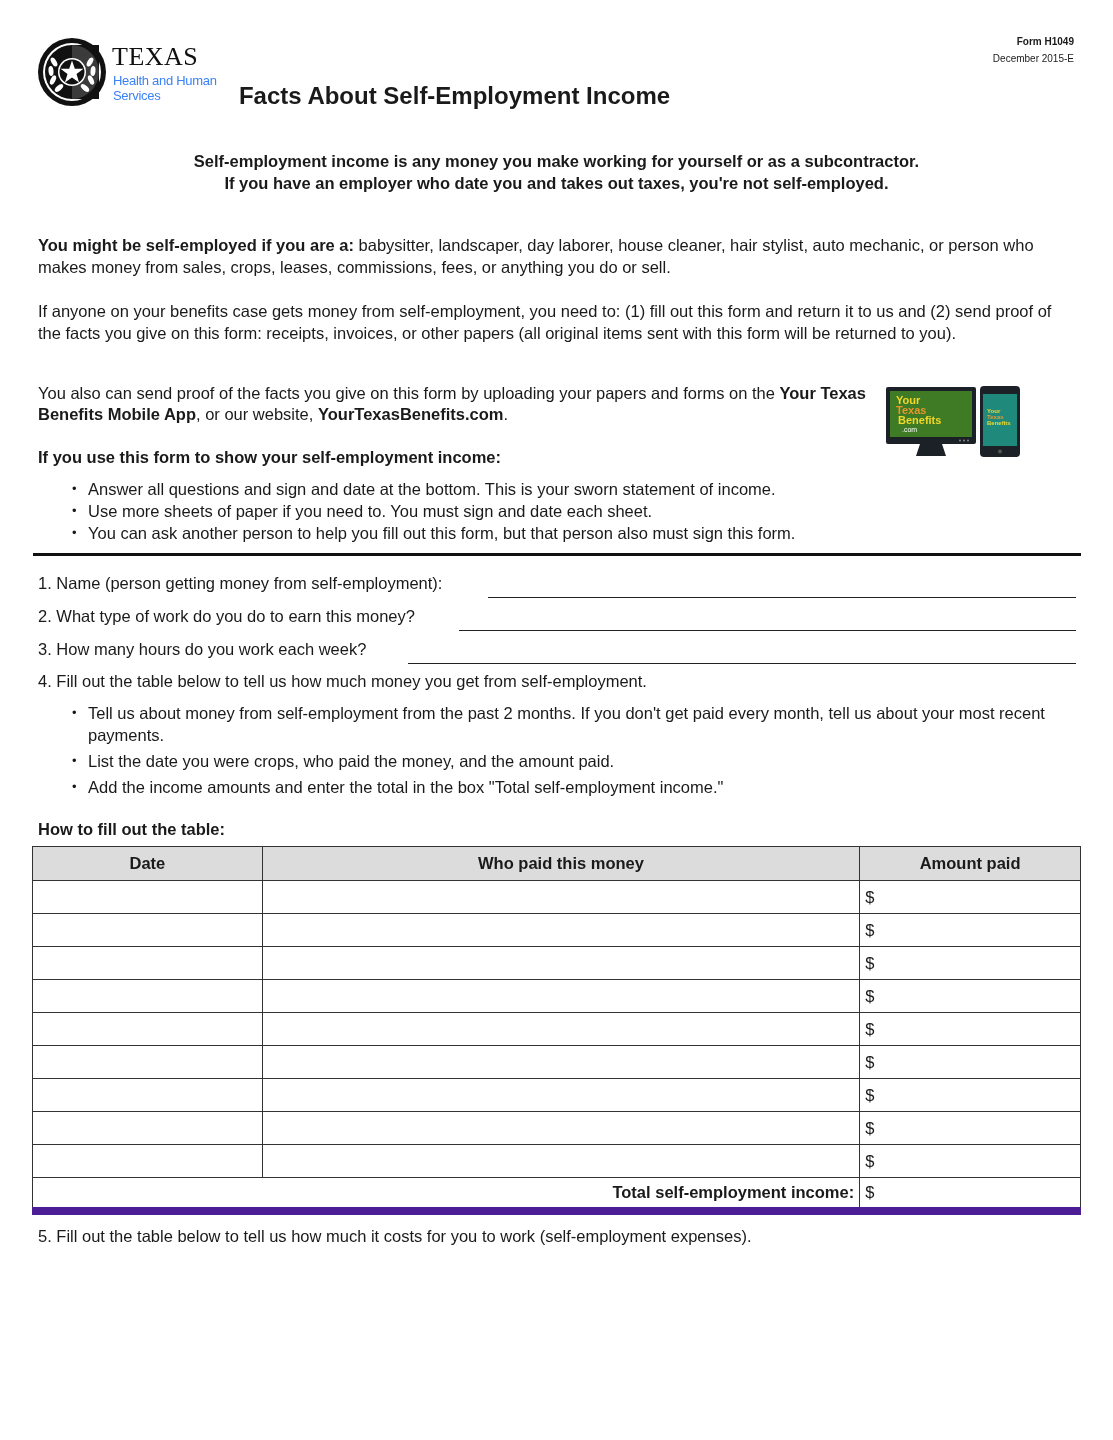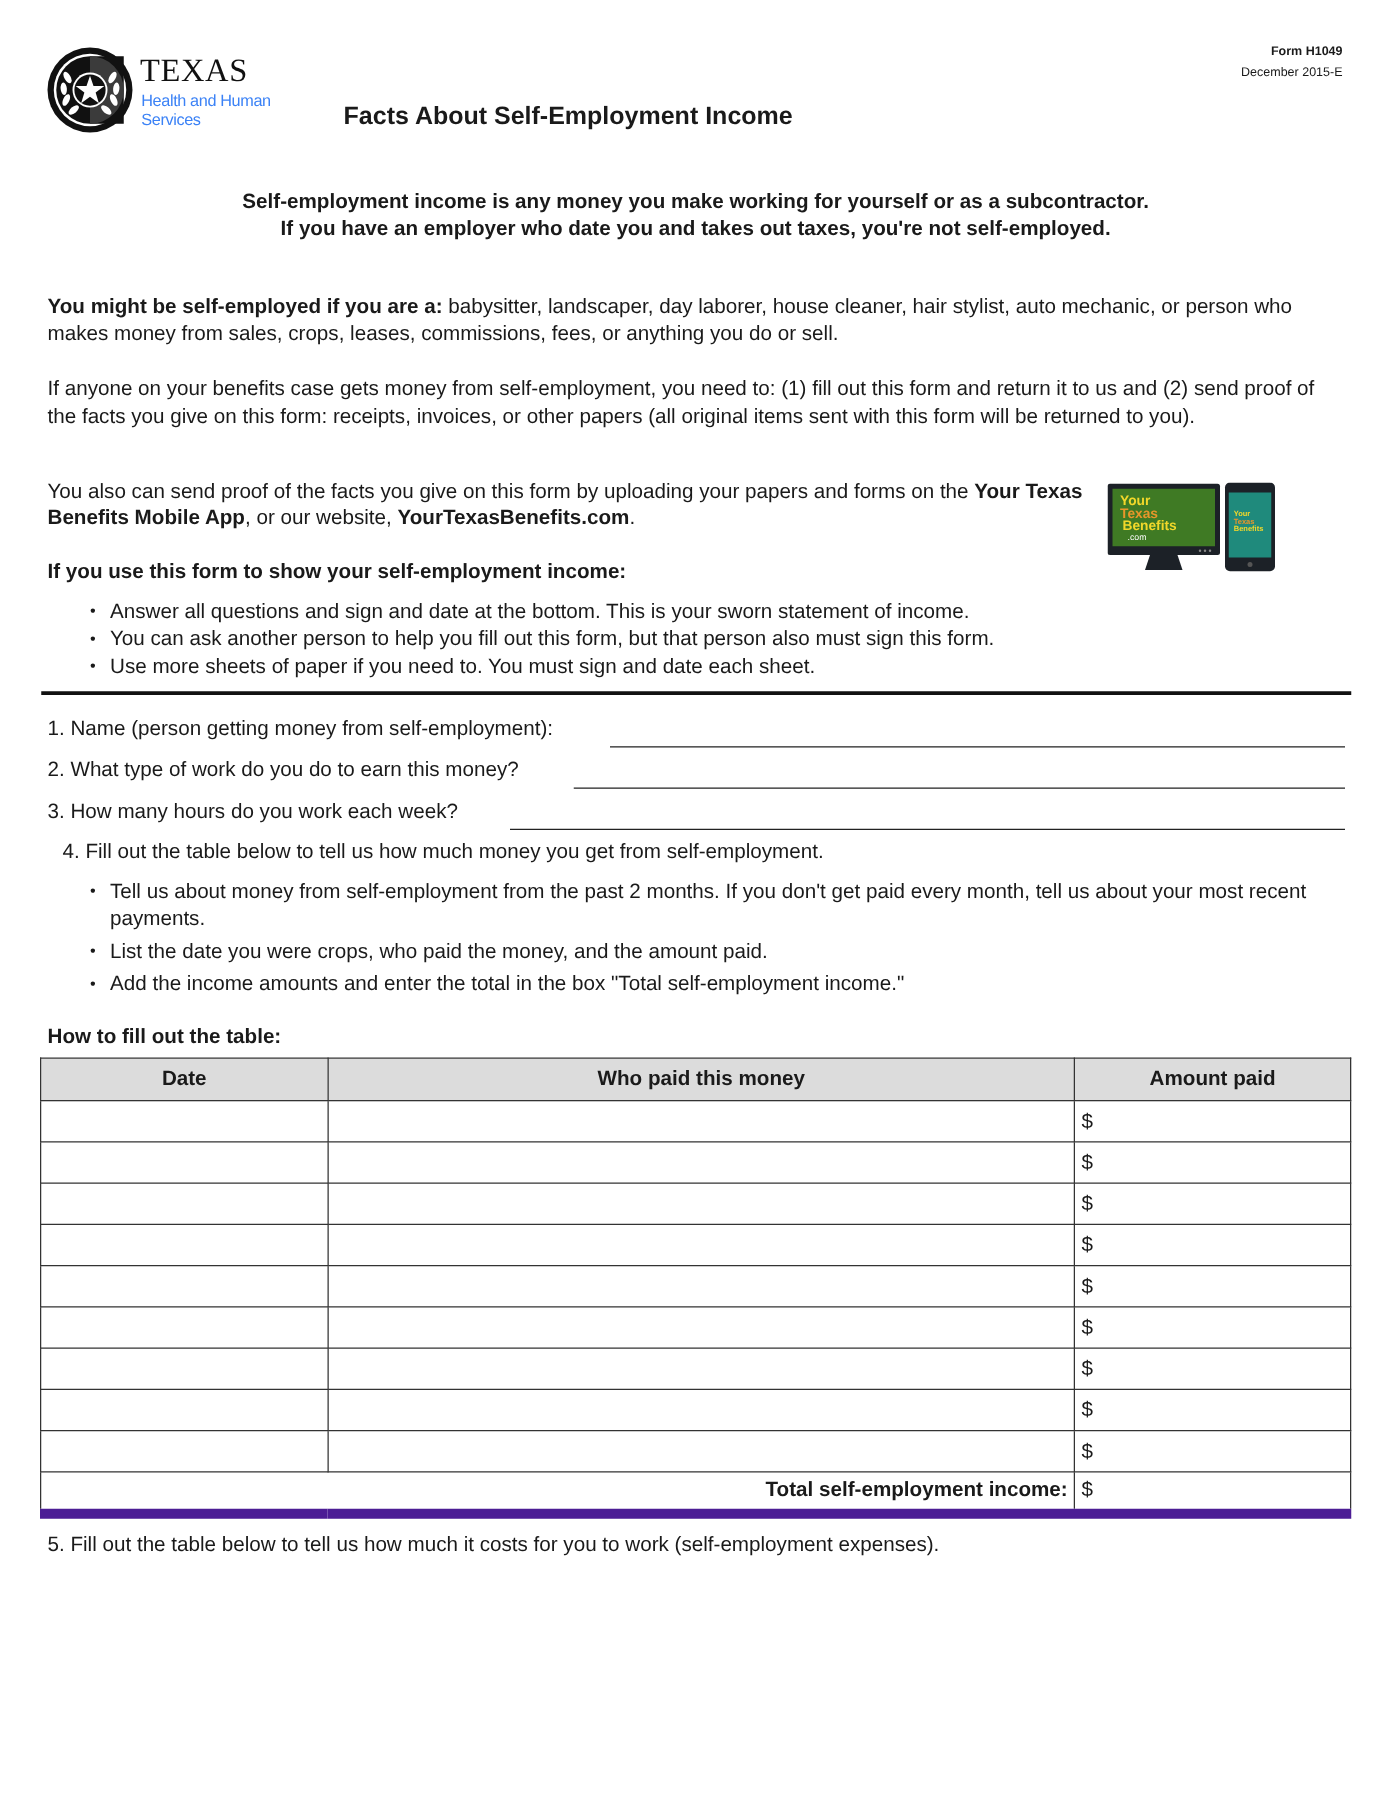--- a/index.html
+++ b/index.html
@@ -21,21 +21,21 @@
     font-family: "Liberation Serif", serif; font-size: 26px; letter-spacing: 0.5px;
     color: #111; line-height: 1;
   }
   #logo .brand-sub {
     position: absolute; left: 77px; top: 37px;
     font-family: "Liberation Sans", sans-serif; font-weight: normal; font-size: 13px;
     line-height: 15px; color: #3b82f6; letter-spacing: -0.3px;
   }
   #form-id { right: 39px; top: 33px; text-align: right; font-size: 10px; line-height: 17px; }
   #form-id .num { font-weight: bold; }
-  #title { left: 0; width: 909px; top: 82px; text-align: center; font-weight: bold; font-size: 20px; }
+  #title { left: 0; width: 909px; top: 82px; text-align: center; font-weight: bold; font-size: 24px; }
 
   #intro { left: 0; width: 1113px; top: 150px; text-align: center; font-weight: bold; font-size: 16.5px; line-height: 22px; }
 
   .para { left: 38px; width: 1030px; line-height: 22px; }
   #p1 { top: 234px; }
   #p2 { top: 300px; }
   #p3 { top: 383px; width: 830px; line-height: 21px; }
   #p4 { top: 446px; font-weight: bold; }
 
   ul.bullets { list-style: none; }
@@ -43,21 +43,21 @@
   ul.bullets li::before { content: "\2022"; position: absolute; left: 2px; top: 0; font-size: 13px; }
   #use-bullets { left: 70px; top: 478px; width: 1000px; }
 
   #rule { left: 33px; width: 1048px; top: 553px; height: 3px; background: #111; }
 
   .q { left: 38px; height: 24px; line-height: 22px; }
   .q-line { position: absolute; height: 1px; background: #222; }
   #q1 { top: 572px; }
   #q2 { top: 605px; }
   #q3 { top: 638px; }
-  #q4 { top: 670px; margin-left: 12px; }
+  #q4 { top: 670px; }
   #q1-line { left: 488px; width: 588px; top: 597px; }
   #q2-line { left: 459px; width: 617px; top: 630px; }
   #q3-line { left: 408px; width: 668px; top: 663px; }
 
   #table-bullets { left: 70px; top: 702px; width: 1000px; }
   #table-bullets li { margin-bottom: 4px; }
 
   #how-to { left: 38px; top: 820px; font-weight: bold; }
 
   
@@ -142,22 +142,22 @@
   <circle cx="114" cy="65.5" r="2" fill="#555"></circle>
   <text x="101" y="27" font-family="Liberation Sans, sans-serif" font-weight="bold" font-size="6" fill="#f2d82a">Your</text>
   <text x="101" y="33" font-family="Liberation Sans, sans-serif" font-weight="bold" font-size="6" fill="#e8962a">Texas</text>
   <text x="101" y="39" font-family="Liberation Sans, sans-serif" font-weight="bold" font-size="6" fill="#f2d82a">Benefits</text>
 </svg>
 
 <div id="p4" class="abs para">If you use this form to show your self-employment income:</div>
 
 <ul id="use-bullets" class="abs bullets">
   <li>Answer all questions and sign and date at the bottom. This is your sworn statement of income.</li>
+  <li>Use more sheets of paper if you need to. You must sign and date each sheet.</li>
   <li>You can ask another person to help you fill out this form, but that person also must sign this form.</li>
-  <li>Use more sheets of paper if you need to. You must sign and date each sheet.</li>
 </ul>
 
 <div id="rule" class="abs"></div>
 
 <div id="q1" class="abs q">1. Name (person getting money from self-employment):</div>
 <div id="q1-line" class="q-line"></div>
 
 <div id="q2" class="abs q">2. What type of work do you do to earn this money?</div>
 <div id="q2-line" class="q-line"></div>
 

